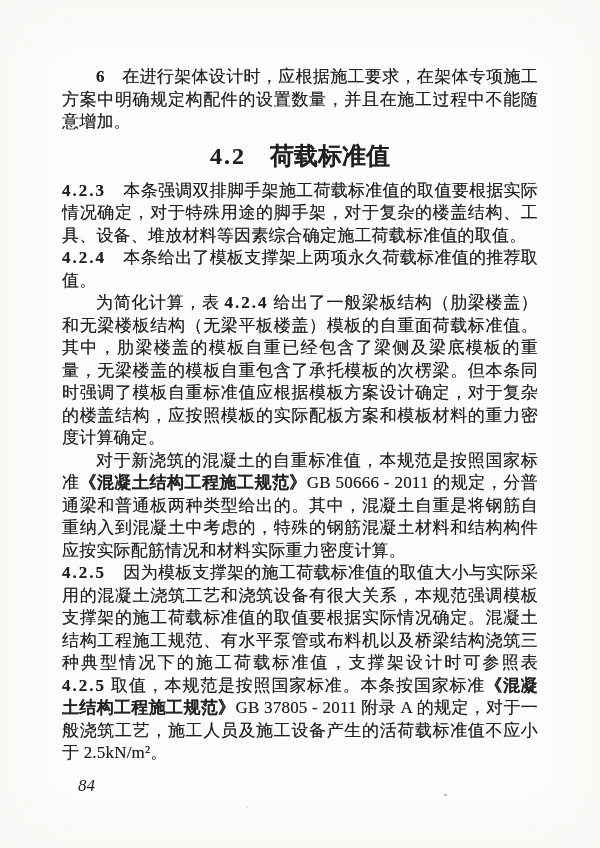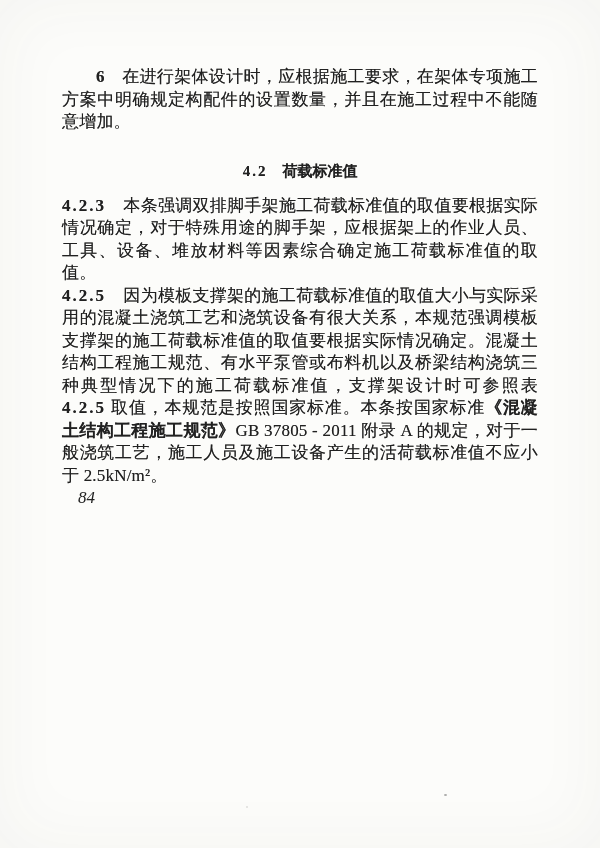--- a/index.html
+++ b/index.html
@@ -29,28 +29,29 @@
     line-height:22.5px;
     text-align:justify;
     text-justify:inter-ideograph;
     letter-spacing:0.2px;
     text-shadow:0 0 0.4px rgba(20,20,20,0.55);
   }
   .body-text p.indent{text-indent:2em;}
   .b{font-weight:700;}
   .num{letter-spacing:2px;}
   h2.section-heading{
-    margin:26px 0 12px 0;
-    font-size:15px;
+    margin:11px 0 12px 0;
+    font-size:24px;
     line-height:23px;
     text-align:center;
     font-weight:700;
     text-shadow:0 0 0.4px rgba(20,20,20,0.55);
   }
   .page-number{
+    margin-top:10px;
     padding-left:16px;
     font-size:17px;
     font-style:italic;
     line-height:22px;
   }
   .speck{
     position:absolute;
     width:3px;height:3px;
     border-radius:50%;
     background:rgba(70,70,70,0.45);
@@ -61,24 +62,27 @@
 </head>
 <body>
 
 <div class="page">
   <div class="body-text">
 
     <p class="indent"><span class="b">6</span><span>　在进行架体设计时，应根据施工要求，在架体专项施工方案中明确规定构配件的设置数量，并且在施工过程中不能随意增加。</span></p>
 
     <h2 class="section-heading"><span class="b num">4.2</span><span class="b">　荷载标准值</span></h2>
 
-    <p><span class="b num">4.2.3</span><span>　本条强调双排脚手架施工荷载标准值的取值要根据实际情况确定，对于特殊用途的脚手架，应根据架上的作业人员、工具、设备、堆放材料等因素综合确定施工荷载标准值的取值。</span></p>
+    <p><span class="b num">4.2.3</span><span>　本条强调双排脚手架施工荷载标准值的取值要根据实际情况确定，对于特殊用途的脚手架，对于复杂的楼盖结构、工具、设备、堆放材料等因素综合确定施工荷载标准值的取值。</span></p>
 
+    <p><span class="b num">4.2.4</span><span>　本条给出了模板支撑架上两项永久荷载标准值的推荐取值。</span></p>
 
+    <p class="indent"><span>为简化计算，表 </span><span class="b num">4.2.4</span><span> 给出了一般梁板结构（肋梁楼盖）和无梁楼板结构（无梁平板楼盖）模板的自重面荷载标准值。其中，肋梁楼盖的模板自重已经包含了梁侧及梁底模板的重量，无梁楼盖的模板自重包含了承托模板的次楞梁。但本条同时强调了模板自重标准值应根据模板方案设计确定，对于复杂的楼盖结构，应按照模板的实际配板方案和模板材料的重力密度计算确定。</span></p>
 
+    <p class="indent"><span>对于新浇筑的混凝土的自重标准值，本规范是按照国家标准</span><span class="b">《混凝土结构工程施工规范》</span><span>GB 50666 - 2011 的规定，分普通梁和普通板两种类型给出的。其中，混凝土自重是将钢筋自重纳入到混凝土中考虑的，特殊的钢筋混凝土材料和结构构件应按实际配筋情况和材料实际重力密度计算。</span></p>
 
     <p><span class="b num">4.2.5</span><span>　因为模板支撑架的施工荷载标准值的取值大小与实际采用的混凝土浇筑工艺和浇筑设备有很大关系，本规范强调模板支撑架的施工荷载标准值的取值要根据实际情况确定。混凝土结构工程施工规范、有水平泵管或布料机以及桥梁结构浇筑三种典型情况下的施工荷载标准值，支撑架设计时可参照表 </span><span class="b num">4.2.5</span><span> 取值，本规范是按照国家标准。本条按国家标准</span><span class="b">《混凝土结构工程施工规范》</span><span>GB 37805 - 2011 附录 A 的规定，对于一般浇筑工艺，施工人员及施工设备产生的活荷载标准值不应小于 2.5kN/m²。</span></p>
 
     <div class="page-number">84</div>
   </div>
 
   <div class="speck speck-1"></div>
   <div class="speck speck-2"></div>
 </div>
 

